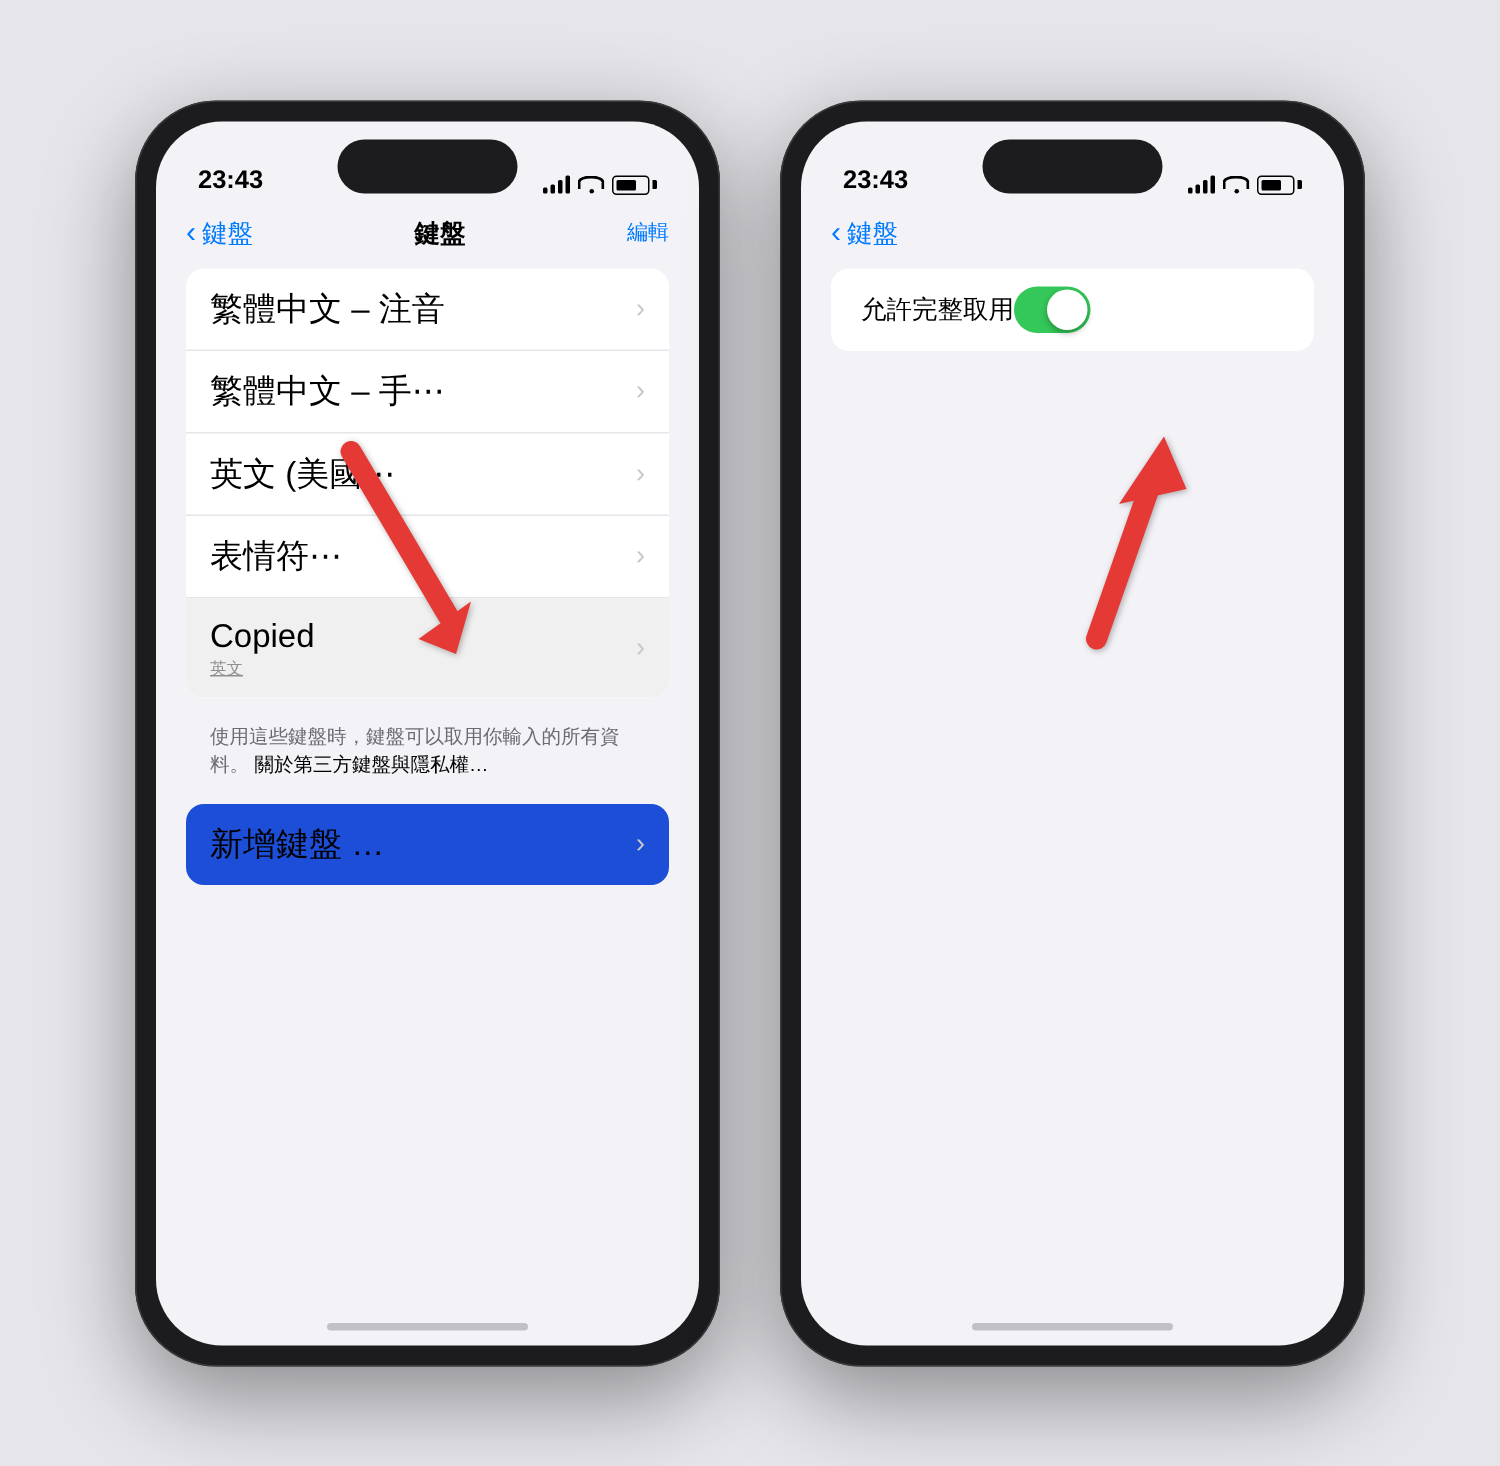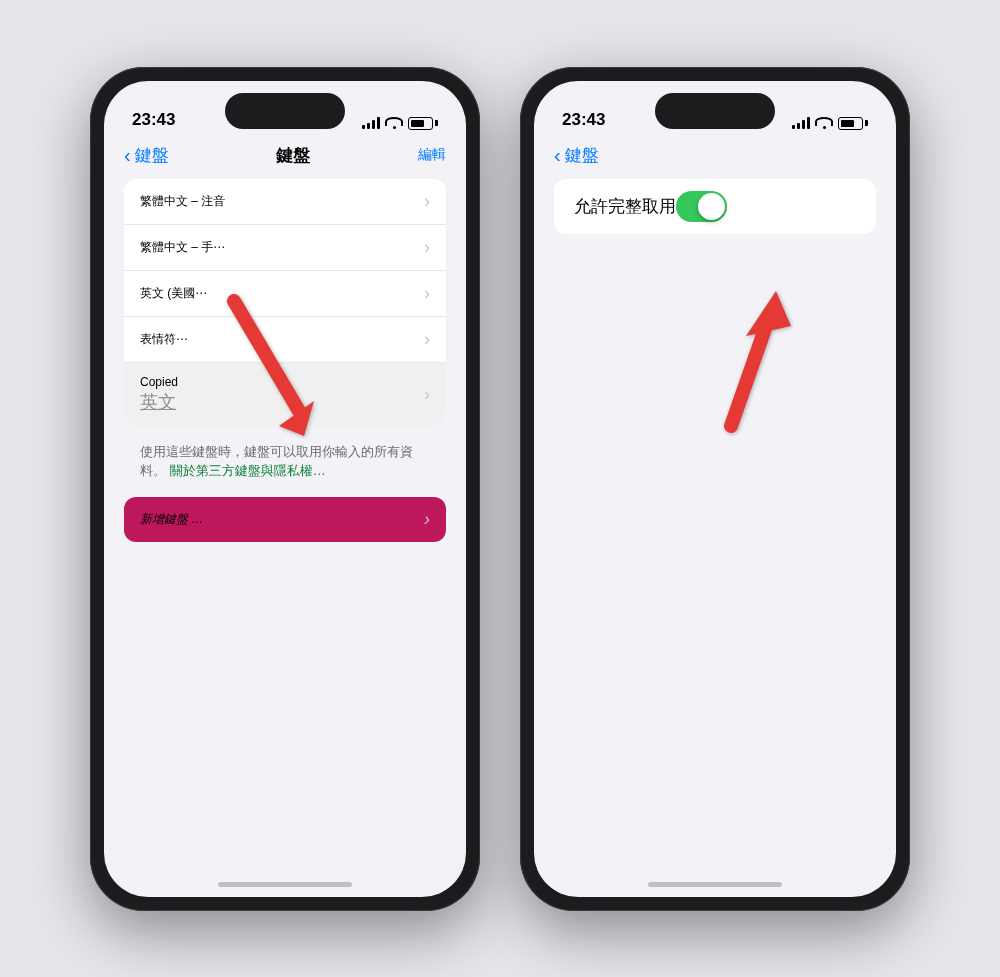--- a/index.html
+++ b/index.html
@@ -203,26 +203,26 @@
     .list-item:last-child {
       border-bottom: none;
       gap: 35px;
     }
 
     .list-item-content {
       flex: 1;
     }
 
     .list-item-title {
-      font-size: 12px;
+      font-size: 22px;
       color: #000;
     }
 
     .list-item-subtitle {
-      font-size: 18px;
+      font-size: 11px;
       color: #8e8e93;
       margin-top: 1px;
       text-decoration: underline;
     }
 
     .list-chevron {
       color: #c7c7cc;
       font-size: 18px;
       font-weight: 500;
     }
@@ -234,31 +234,30 @@
 
     
     .info-text {
       padding: 8px 36px 16px;
       font-size: 13px;
       color: #6c6c70;
       line-height: 1.5;
     }
 
     .info-text a {
-      color: #15803d;
+      color: #000000;
       text-decoration: none;
     }
 
     
     .add-section {
       margin: 0 20px;
-      background: #be185d;
+      background: #1d4ed8;
       border-radius: 12px;
       overflow: hidden;
-      font-style: italic;
     }
 
     .red-arrow-left {
       position: absolute;
       top: 200px;
       left: 110px;
       z-index: 20;
     }
 
     .red-arrow-right {

